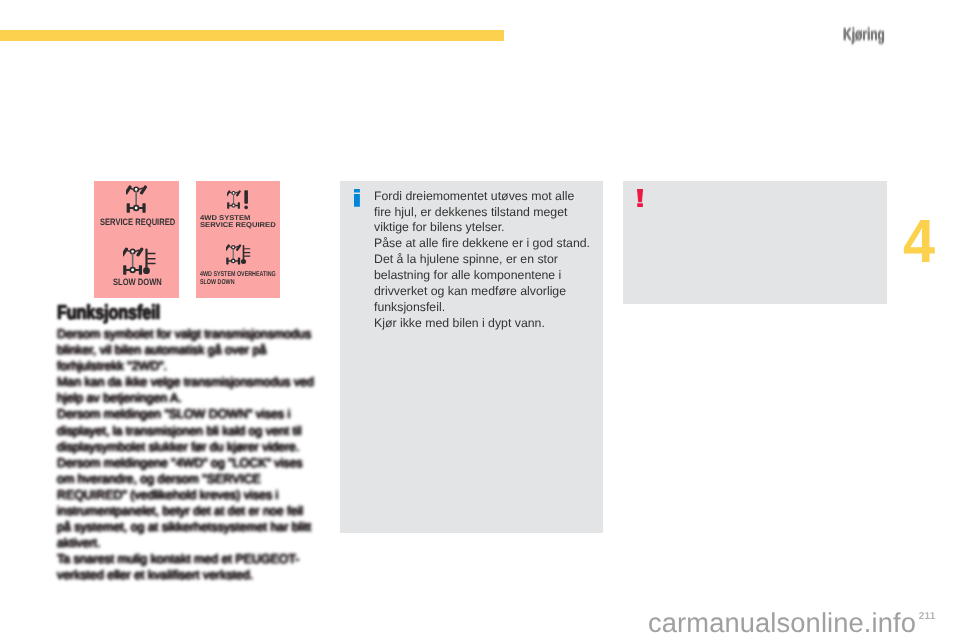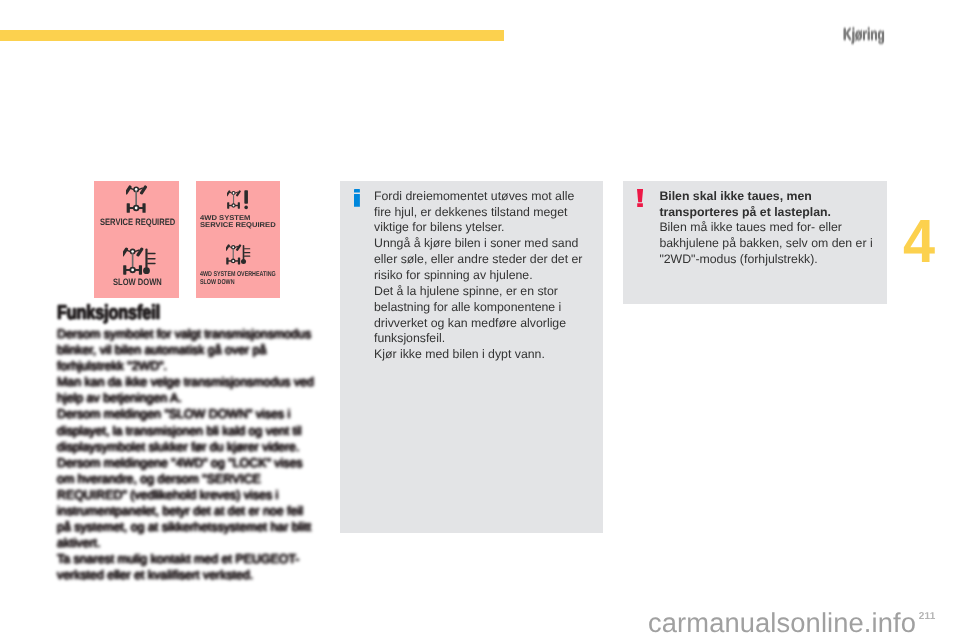--- a/index.html
+++ b/index.html
@@ -140,30 +140,26 @@
       <p>Ta snarest mulig kontakt med et PEUGEOT-verksted eller et kvalifisert verksted.</p>
     </div>
 
   <div class="callout" id="info-callout"></div>
   <svg id="info-icon" width="5.9" height="17.9" viewBox="0 0 12 36">
     <rect x="0" y="0" width="12" height="7" rx="0.6" fill="#0087DC"></rect>
     <rect x="0" y="10" width="12" height="26" rx="0.6" fill="#0087DC"></rect>
   </svg>
   <div class="callout-body" id="info-body">
       <p>Fordi dreiemomentet utøves mot alle fire hjul, er dekkenes tilstand meget viktige for bilens ytelser.</p>
-      <p>Unngå å kjøre bilen i soner med sand eller søle, eller andre steder der det er risiko for spinning av hjulene.</p>
+      <p>Påse at alle fire dekkene er i god stand.</p>
       <p>Det å la hjulene spinne, er en stor belastning for alle komponentene i drivverket og kan medføre alvorlige funksjonsfeil.</p>
       <p>Kjør ikke med bilen i dypt vann.</p>
     </div>
 
   <div class="callout" id="warning-callout"></div>
   <svg id="warn-icon" width="6.1" height="18" viewBox="0 0 122 360">
     <path d="M0 0 H122 L98 266 H24 Z" fill="#ED1846"></path>
     <rect x="4" y="284" width="114" height="76" rx="3" fill="#ED1846"></rect>
   </svg>
-  <div class="callout-body" id="warn-body">
-      <p class="lead">Bilen skal ikke taues, men transporteres på et lasteplan.</p>
-      <p>Bilen må ikke taues med for- eller bakhjulene på bakken, selv om den er i "2WD"-modus (forhjulstrekk).</p>
-    </div>
 
   <div id="watermark">carmanualsonline.info</div>
   <div id="page-number">211</div>
 </div>
 
 </body></html>

